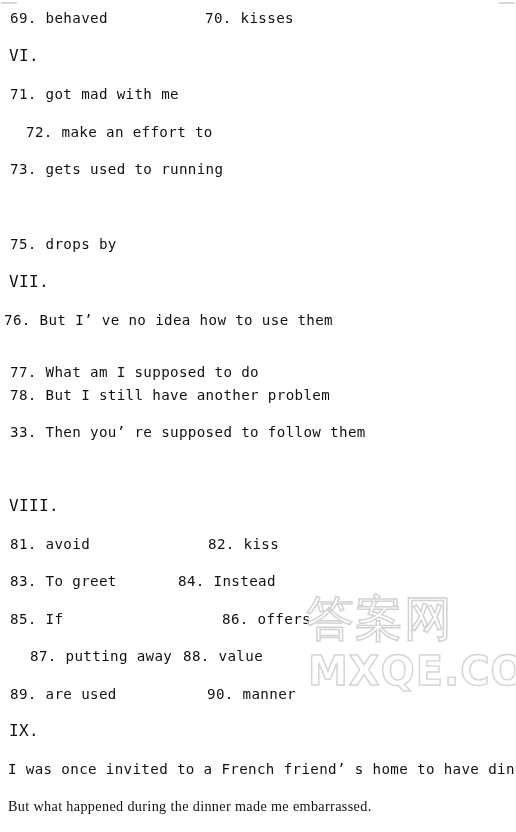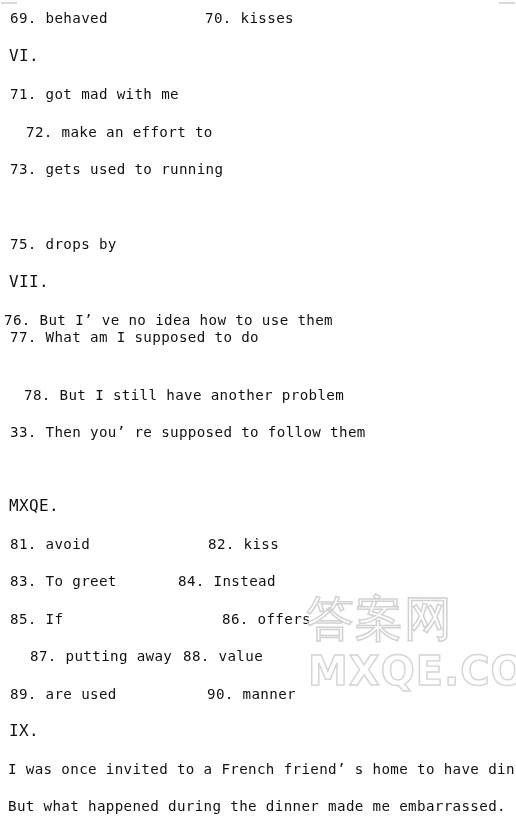--- a/index.html
+++ b/index.html
@@ -113,36 +113,36 @@
 
   <div class="line" style="left: 10px; top: 10px;">69. behaved</div>
   <div class="line" style="left: 205px; top: 10px;">70. kisses</div>
   <div class="roman" style="left: 9px; top: 48px;">VI.</div>
   <div class="line" style="left: 10px; top: 86px;">71. got mad with me</div>
   <div class="line" style="left: 26px; top: 124px;">72. make an effort to</div>
   <div class="line" style="left: 10px; top: 161px;">73. gets used to running</div>
   <div class="line" style="left: 10px; top: 236px;">75. drops by</div>
   <div class="roman" style="left: 9px; top: 274px;">VII.</div>
   <div class="line" style="left: 4px; top: 312px;">76. But I’ ve no idea how to use them</div>
-  <div class="line" style="left: 10px; top: 329px; text-align: right;">77. What am I supposed to do</div>
-  <div class="line" style="left: 24px; top: 387px; text-align: center;">78. But I still have another problem</div>
+  <div class="line" style="left: 10px; top: 364px; text-align: right;">77. What am I supposed to do</div>
+  <div class="line" style="left: 10px; top: 387px; text-align: center;">78. But I still have another problem</div>
   <div class="line" style="left: 10px; top: 424px;">33. Then you’ re supposed to follow them</div>
-  <div class="roman" style="left: 9px; top: 498px;">MXQE.</div>
+  <div class="roman" style="left: 9px; top: 498px;">VIII.</div>
   <div class="line" style="left: 10px; top: 536px;">81. avoid</div>
   <div class="line" style="left: 208px; top: 536px;">82. kiss</div>
   <div class="line" style="left: 10px; top: 573px;">83. To greet</div>
   <div class="line" style="left: 178px; top: 573px;">84. Instead</div>
   <div class="line" style="left: 10px; top: 611px;">85. If</div>
   <div class="line" style="left: 222px; top: 611px;">86. offers</div>
   <div class="line" style="left: 10px; top: 648px; margin-left: 20px;">87. putting away</div>
   <div class="line" style="left: 183px; top: 648px;">88. value</div>
   <div class="line" style="left: 10px; top: 686px;">89. are used</div>
   <div class="line" style="left: 207px; top: 686px;">90. manner</div>
   <div class="roman" style="left: 9px; top: 723px;">IX.</div>
   <div class="para" style="left: 8px; top: 761px;">I was once invited to a French friend’ s home to have dinner.</div>
-  <div class="para" style="left: 8px; top: 798px;">But what happened during the dinner made me embarrassed.</div>
+  <div class="para" style="left: 8px; top: 798px; font-family: Liberation Serif, serif;">But what happened during the dinner made me embarrassed.</div>
 
   <div id="watermark">
     <div class="wm-cjk">答案网</div>
     <div class="wm-domain">MXQE.COM</div>
   </div>
 
 </div>
 
 </body></html>

